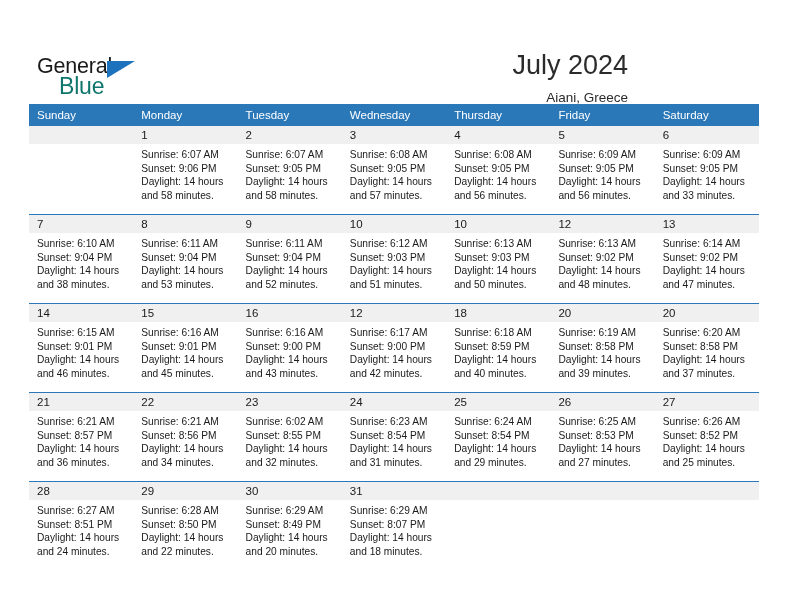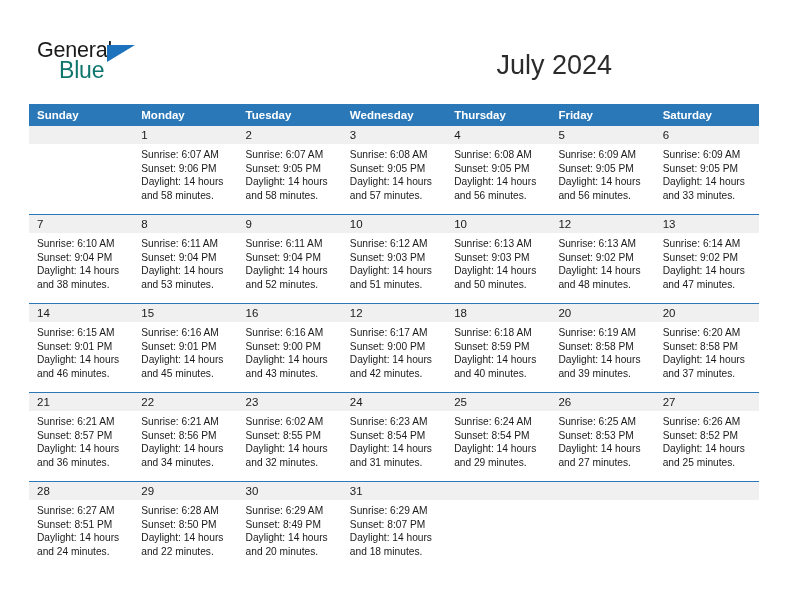--- a/index.html
+++ b/index.html
@@ -19,21 +19,21 @@
     position: relative;
     width: 792px;
     height: 612px;
     box-sizing: border-box;
   }
 
   
   .header {
     position: absolute;
     left: 0;
-    top: 0;
+    top: 16px;
     width: 664px;
     height: 104px;
   }
 
   .brand {
     position: absolute;
     left: 37px;
     top: 38px;
     width: 130px;
     height: 46px;
@@ -70,21 +70,21 @@
     position: absolute;
     right: 36px;
     top: 32px;
     text-align: right;
   }
   .cal-title {
     font-size: 27px;
     color: #2b2b2b;
     line-height: 34px;
     font-weight: normal;
-    margin: 16px;
+    margin: 0;
     white-space: nowrap;
   }
   .cal-subtitle {
     font-size: 13.5px;
     color: #2b2b2b;
     line-height: 20px;
     margin: 6px 0 0 0;
     white-space: nowrap;
   }
 
@@ -94,21 +94,21 @@
     left: 29px;
     top: 104px;
     width: 730px;
     border-collapse: collapse;
     table-layout: fixed;
   }
   .calendar th {
     background: #2b78b9;
     color: #ffffff;
     font-size: 11.5px;
-    font-weight: bold;
+    font-weight: normal;
     text-align: left;
     padding: 5px 0 5px 8px;
     height: 11px;
     border: none;
   }
   .calendar td {
     vertical-align: top;
     padding: 0;
     border: none;
     width: 104.28px;
@@ -157,20 +157,21 @@
   <div class="header">
 
     <div class="brand">
       <span class="brand-general">General</span>
       <span class="brand-triangle"></span>
       <span class="brand-blue">Blue</span>
     </div>
 
     <div class="title-block">
       <h1 class="cal-title">July 2024</h1>
+      <div class="cal-subtitle">Aiani, Greece</div>
     </div>
 
   </div>
 
   <table class="calendar">
     <thead>
       <tr>
         <th>Sunday</th>
         <th>Monday</th>
         <th>Tuesday</th>

